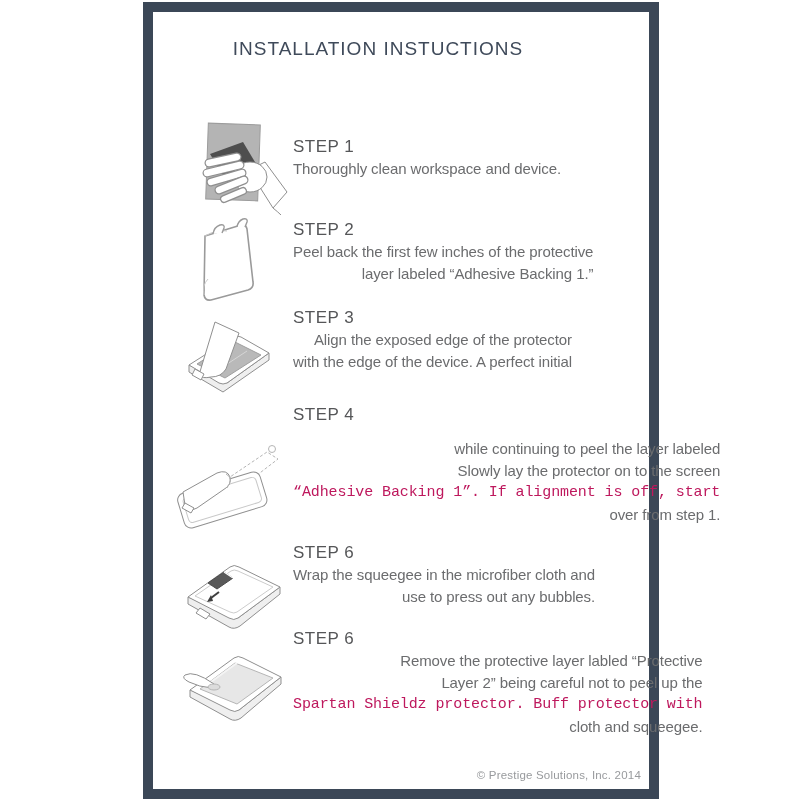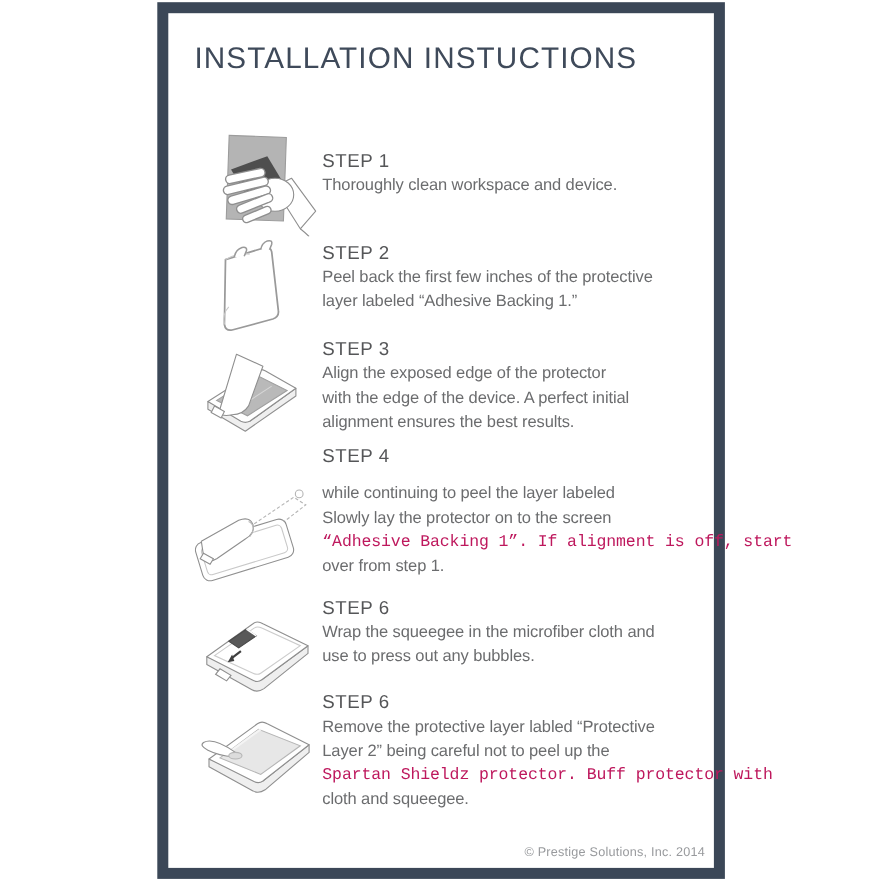--- a/index.html
+++ b/index.html
@@ -6,28 +6,28 @@
   body{
     width:800px;height:800px;background:#ffffff;position:relative;overflow:hidden;
     font-family:"Liberation Sans", sans-serif;
   }
   .card{
     position:absolute;left:143px;top:2px;width:516px;height:797px;
     box-sizing:border-box;border:10px solid #3b4757;background:#ffffff;
   }
   .title{
     position:absolute;top:26px;left:0;width:450px;text-align:center;
-    font-size:27px;letter-spacing:1px;color:#3f4a5a;font-weight:400;
+    font-size:19px;letter-spacing:1px;color:#3f4a5a;font-weight:400;
   }
   .step-icon{position:absolute;}
   .step-text{position:absolute;left:140px;}
   .step-label{
     font-size:17px;color:#555658;letter-spacing:.5px;line-height:21px;font-weight:400;
   }
-  .step-lines{margin-top:1px;}
+  .step-lines{margin-top:1px;text-align:right;}
   .step-lines.gap{margin-top:13px;}
   .line{
     font-size:15px;color:#6b6c6e;line-height:22px;white-space:nowrap;letter-spacing:-0.1px;
   }
   .line.muted{color:#be185d;font-family:Liberation Mono, monospace;}
   .footer{
     position:absolute;top:757px;right:8px;font-size:11.5px;color:#989a9d;letter-spacing:.2px;
   }
   svg{display:block;}
 </style>
@@ -91,21 +91,20 @@
       <path d="M34,63 L66,42" fill="none" stroke="#d6d6d6"></path>
       <path d="M18,66 L34,13 L58,24 L45,60 Q40,68 30,68 Q21,70 18,66 Z" fill="#ffffff" stroke="#8f8f8f" stroke-linejoin="round"></path>
       <path d="M14,60 l9,5 l-3,6 l-9,-5 Z" fill="#ffffff" stroke="#8f8f8f"></path>
     </svg>
   </div>
   <div class="step-text" style="top:295px">
     <div class="step-label">STEP 3</div>
     <div class="step-lines">
       <div class="line">Align the exposed edge of the protector</div>
       <div class="line">with the edge of the device. A perfect initial</div>
-      <div class="line">alignment ensures the best results.</div>
     </div>
   </div>
 
   <div class="step-icon" style="left:24px;top:425px;width:115px;height:95px">
     <svg viewBox="0 0 115 95" width="115" height="95">
       <path d="M50,42 L90,15 L101,22 L62,52 Z" fill="#ffffff" stroke="#b5b5b5" stroke-dasharray="3,2"></path>
       <circle cx="95" cy="12" r="3.5" fill="#ffffff" stroke="#b5b5b5"></circle>
       <g transform="rotate(-17 45 62)">
         <rect x="2" y="45" width="86" height="36" rx="7" fill="#ffffff" stroke="#909090"></rect>
         <rect x="7" y="50" width="76" height="26" rx="4" fill="#ffffff" stroke="#c9c9c9"></rect>

